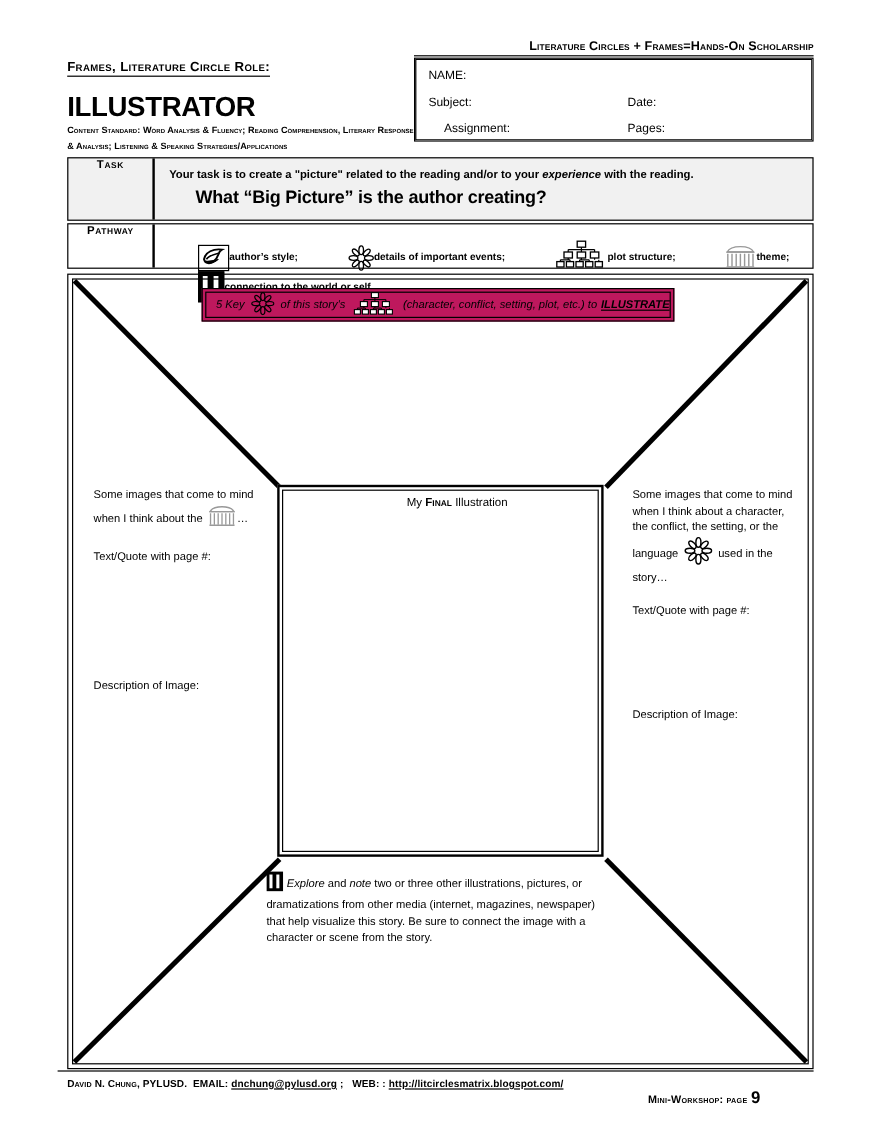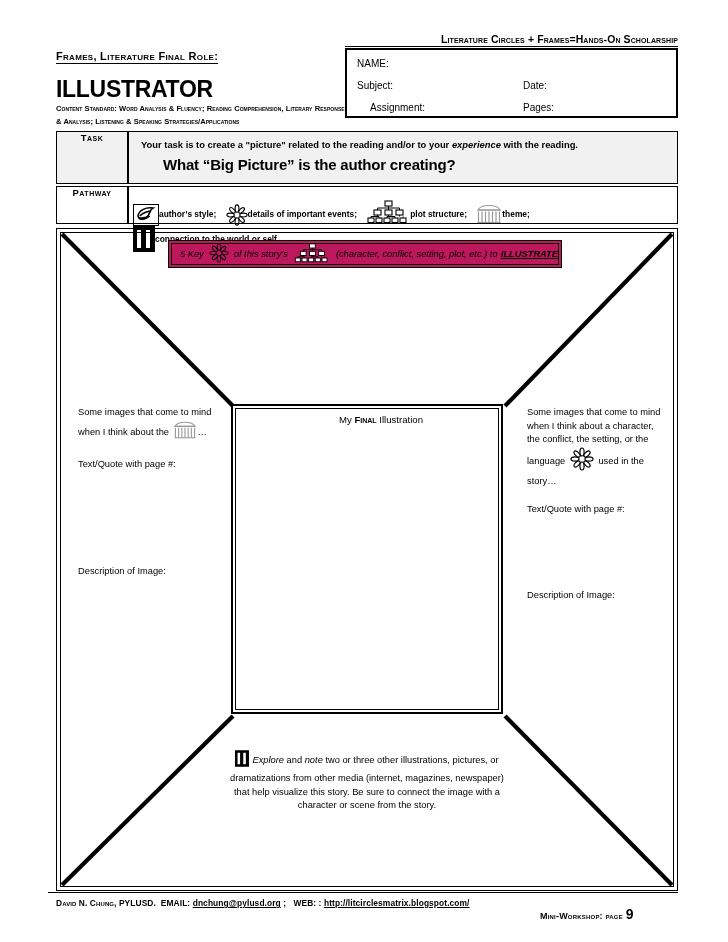--- a/index.html
+++ b/index.html
@@ -164,20 +164,21 @@
     height: 100%;
     font-size: 8.4px;
     font-weight: bold;
     line-height: 14px;
     padding-top: 13px;
     box-sizing: border-box;
   }
   .pw-item {
     display: inline;
     white-space: nowrap;
+    margin-left: 32px;
   }
   .pw-text { vertical-align: 2px; }
 
   
   .icon-inline {
     display: inline-block;
     vertical-align: middle;
     position: relative;
   }
 
@@ -303,23 +304,23 @@
   #left-desc  { position: absolute; left: 78px;  top: 566px; font-size: 9.3px; }
   #right-desc { position: absolute; left: 527px; top: 590px; font-size: 9.3px; }
 
   .inline-temple { vertical-align: -5px; margin: 0 1px; }
   .inline-burst  { vertical-align: -7px; margin: 0 2px; }
 
   
   #bottom-caption {
     position: absolute;
     left: 222px;
-    top: 750px;
+    top: 726px;
     width: 290px;
-    text-align: center;
+    text-align: left;
     font-size: 9.3px;
     line-height: 13.8px;
   }
   #bottom-caption .ital { font-style: italic; }
   .inline-bars { vertical-align: -4px; margin-right: 3px; }
 
   
   #footer-rule {
     position: absolute;
     left: 48px;
@@ -355,21 +356,21 @@
     font-weight: bold;
     font-variant: normal;
     margin-left: 3px;
   }
 </style>
 </head>
 <body>
 
 <div id="masthead-title">Literature Circles + Frames=Hands-On Scholarship</div>
 
-<div id="frames-role-line">Frames, Literature Final Role:</div>
+<div id="frames-role-line">Frames, Literature Circle Role:</div>
 
 <div id="role-name">ILLUSTRATOR</div>
 
 <div id="content-standard">Content Standard: Word Analysis &amp; Fluency; Reading Comprehension, Literary Response &amp; Analysis; Listening &amp; Speaking Strategies/Applications</div>
 
 <div id="info-box">
   <div class="info-row" id="info-name">NAME:</div>
   <div class="info-row" id="info-subject">Subject:</div>
   <div class="info-row" id="info-date">Date:</div>
   <div class="info-row" id="info-assignment">Assignment:</div>

